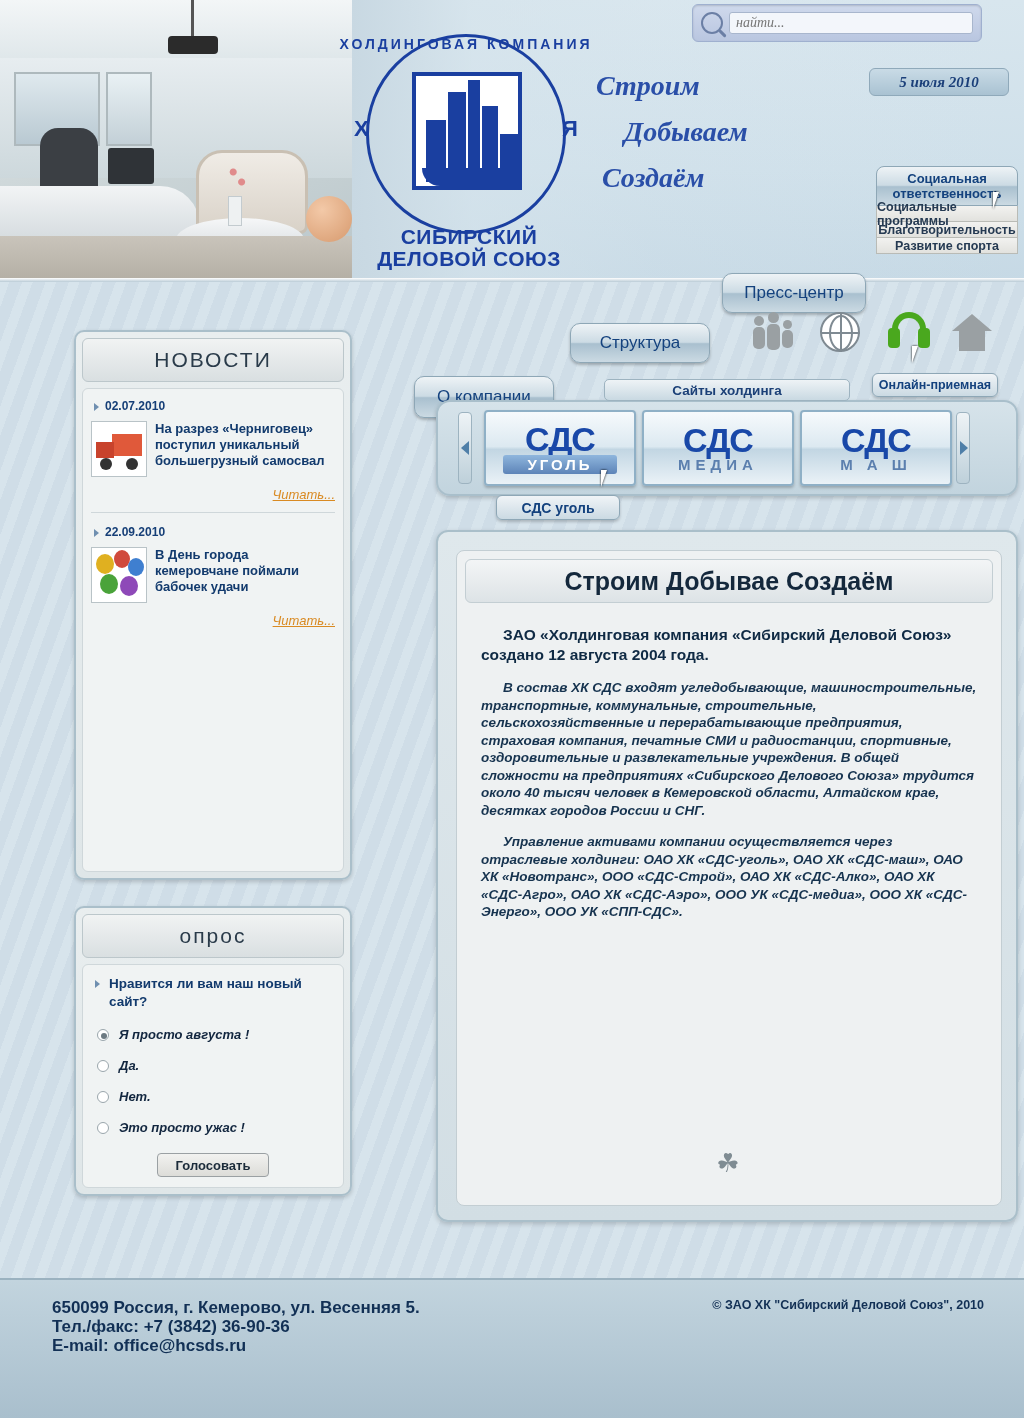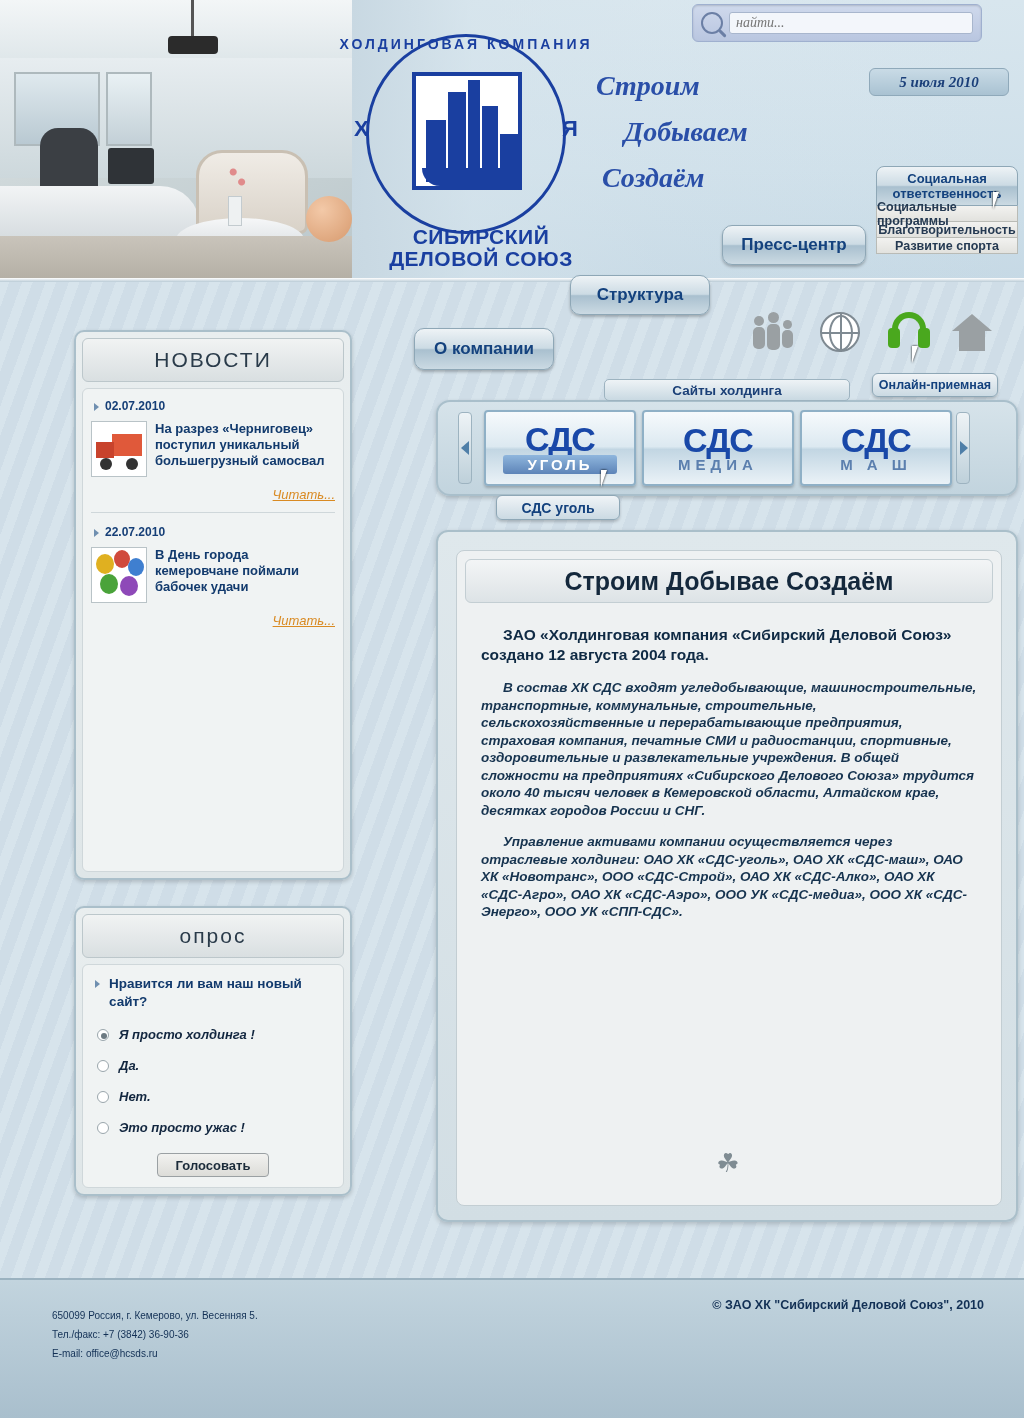--- a/index.html
+++ b/index.html
@@ -71,21 +71,21 @@
     position:absolute; left:74px; top:52px; width:110px; height:118px;
     border:4px solid #1a3fa0; background:#fff;
   }
   .lg-b1 { position:absolute; left:10px; top:44px; width:20px; height:62px; background:#1a3fa0; }
   .lg-b2 { position:absolute; left:32px; top:16px; width:18px; height:90px; background:#1a3fa0; }
   .lg-b3 { position:absolute; left:52px; top:4px; width:12px; height:102px; background:#1a3fa0; }
   .lg-b4 { position:absolute; left:66px; top:30px; width:16px; height:76px; background:#1a3fa0; }
   .lg-b5 { position:absolute; left:84px; top:58px; width:18px; height:48px; background:#1a3fa0; }
   .lg-base { position:absolute; left:6px; top:92px; width:98px; height:18px; background:#1a3fa0; border-radius:0 0 0 20px; }
   .logo-name {
-    position:absolute; left:15px; top:206px; width:256px; text-align:center;
+    position:absolute; left:3px; top:206px; width:256px; text-align:center;
     color:#1a3fa0; font-weight:bold; font-size:21px; line-height:22px; letter-spacing:0.5px;
   }
   .logo-ring-label { position:absolute; width:256px; text-align:center; color:#1a3fa0; font-weight:bold; }
   .ring-top { top:16px; font-size:14px; letter-spacing:3px; }
   .ring-left { left:16px; top:96px; font-size:22px; width:auto; }
   .ring-right { left:224px; top:96px; font-size:22px; width:auto; }
 
   
   .slogan { position:absolute; left:596px; top:70px; width:260px; color:#2a4fa8;
     font-family:"Liberation Serif", serif; font-weight:bold; font-style:italic; font-size:28px; }
@@ -101,22 +101,22 @@
     display:flex; align-items:center; justify-content:center;
     color:#1b3f79; font-weight:bold; font-size:15px; font-style:italic;
     font-family:"Liberation Serif", serif;
   }
 
   
   .nav-btn {
     position:absolute; border-radius:10px;
     background:linear-gradient(180deg,#eef3f6 0%,#ccdbe4 48%,#a9c0cf 52%,#cbdae3 100%);
     border:1px solid #8ea7b6; box-shadow:0 2px 3px rgba(0,0,0,.25);
-    color:#14427e; font-weight:bold; font-size:17px;
-    display:flex; align-items:center; justify-content:center; 
+    color:#14427e; font-weight:normal; font-size:17px;
+    display:flex; align-items:center; justify-content:center; margin-top:48px;
   }
   .nav-press { left:722px; top:225px; width:144px; height:40px; }
   .nav-struct { left:570px; top:275px; width:140px; height:40px; }
   .nav-about { left:414px; top:328px; width:140px; height:42px; }
 
   
   .social-menu { position:absolute; left:876px; top:166px; width:142px; }
   .social-head {
     height:40px; border-radius:8px 8px 0 0;
     background:linear-gradient(180deg,#eef3f6 0%,#ccdbe4 48%,#a9c0cf 52%,#cbdae3 100%);
@@ -280,21 +280,21 @@
   .content-text p { margin:0 0 14px 0; text-indent:22px; font-style:italic; font-weight:bold; }
   .content-text p.lead { font-style:normal; font-weight:bold; font-size:15.5px; line-height:20px; color:#0f2a44; }
   .ornament { position:absolute; left:50%; bottom:26px; transform:translateX(-50%); font-size:26px; color:#7f8c93; letter-spacing:2px; }
 
   
   .footer {
     position:absolute; left:0; top:1278px; width:1024px; height:140px;
     background:linear-gradient(180deg,#c2d4de,#a9bfcd);
     border-top:2px solid #9bb2c0;
   }
-  .footer-left { position:absolute; left:52px; top:26px; font-size:10px; font-weight:normal; color:#123055; line-height:19px; }
+  .footer-left { position:absolute; left:52px; top:18px; font-size:17px; font-weight:bold; color:#123055; line-height:19px; }
   .footer-right { position:absolute; right:40px; top:18px; font-size:12.5px; font-weight:bold; color:#123055; }
 </style>
 </head>
 <body>
 
 <div class="header">
   <div class="header-photo">
     <div class="ph-ceil"></div>
       <div class="ph-lampstem"></div>
       <div class="ph-lamp"></div>
@@ -429,21 +429,21 @@
             <div class="truck-w2"></div>
         </div>
         <div class="news-text">На разрез «Черниговец» поступил уникальный большегрузный самосвал</div>
       </div>
       <div class="read-link">Читать...</div>
     </div>
 
     <div class="hr-soft"></div>
 
     <div class="news-item">
-      <div class="news-date">22.07.2010</div>
+      <div class="news-date">22.09.2010</div>
       <div class="news-row">
         <div class="news-thumb">
           <div class="balloon" style="left:4px;top:6px;width:18px;height:20px;background:#e0b020;"></div>
           <div class="balloon" style="left:22px;top:2px;width:16px;height:18px;background:#d04a3c;"></div>
           <div class="balloon" style="left:36px;top:10px;width:16px;height:18px;background:#3f7fd0;"></div>
           <div class="balloon" style="left:8px;top:26px;width:18px;height:20px;background:#4aa33a;"></div>
           <div class="balloon" style="left:28px;top:28px;width:18px;height:20px;background:#8e49b8;"></div>
         </div>
         <div class="news-text">В День города кемеровчане поймали бабочек удачи</div>
       </div>
@@ -453,21 +453,21 @@
   </div>
 </div>
 
 <div class="panel panel-outer-poll">
   <div class="panel-head">опрос</div>
   <div class="panel-body">
     <div class="poll-q">Нравится ли вам наш новый сайт?</div>
 
     <div class="poll-opt">
       <span class="radio on"></span>
-      <span class="poll-label">Я просто холдинга !</span>
+      <span class="poll-label">Я просто августа !</span>
     </div>
     <div class="poll-opt">
       <span class="radio"></span>
       <span class="poll-label">Да.</span>
     </div>
     <div class="poll-opt">
       <span class="radio"></span>
       <span class="poll-label">Нет.</span>
     </div>
     <div class="poll-opt">

